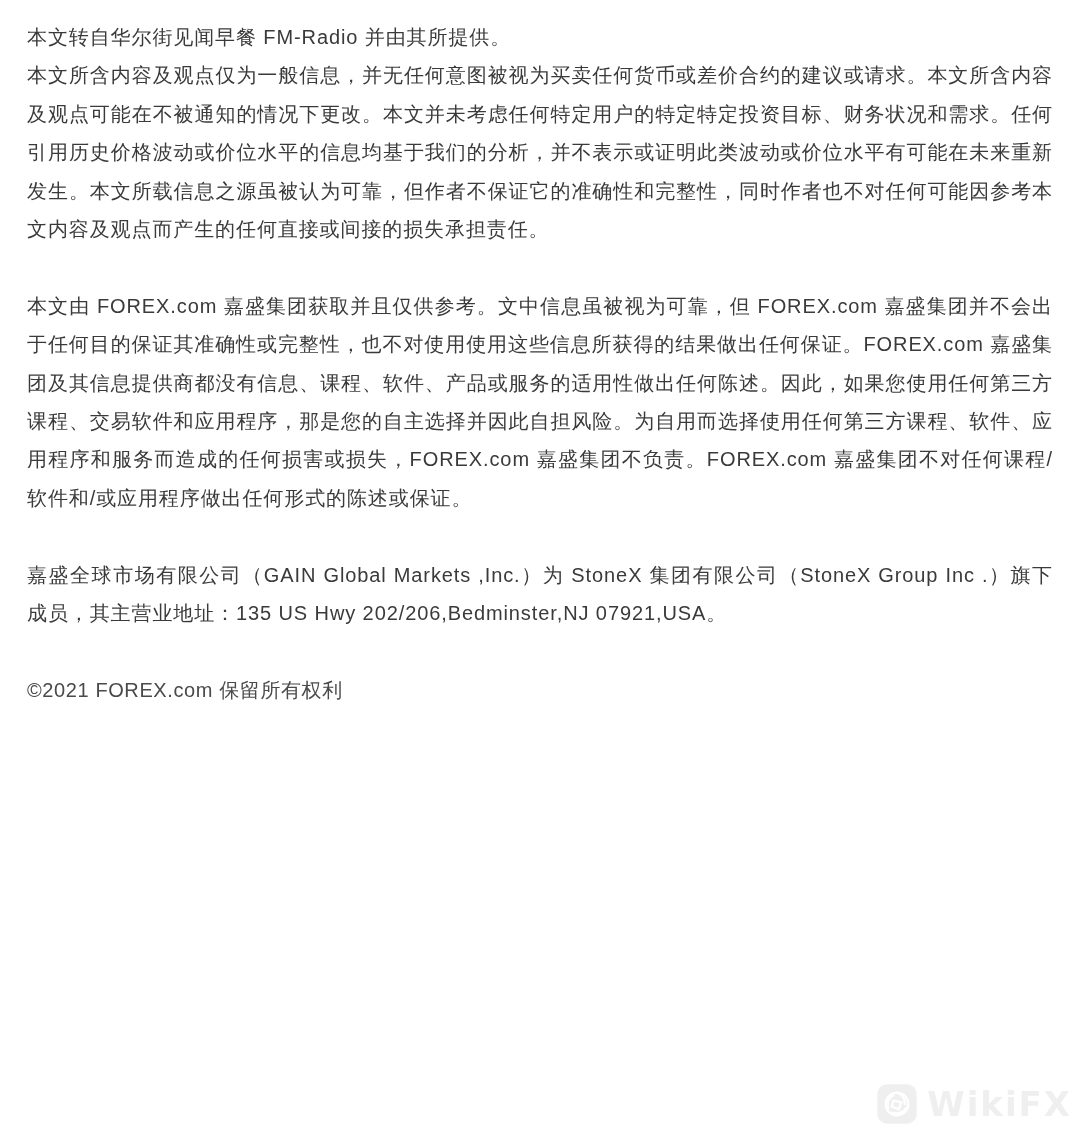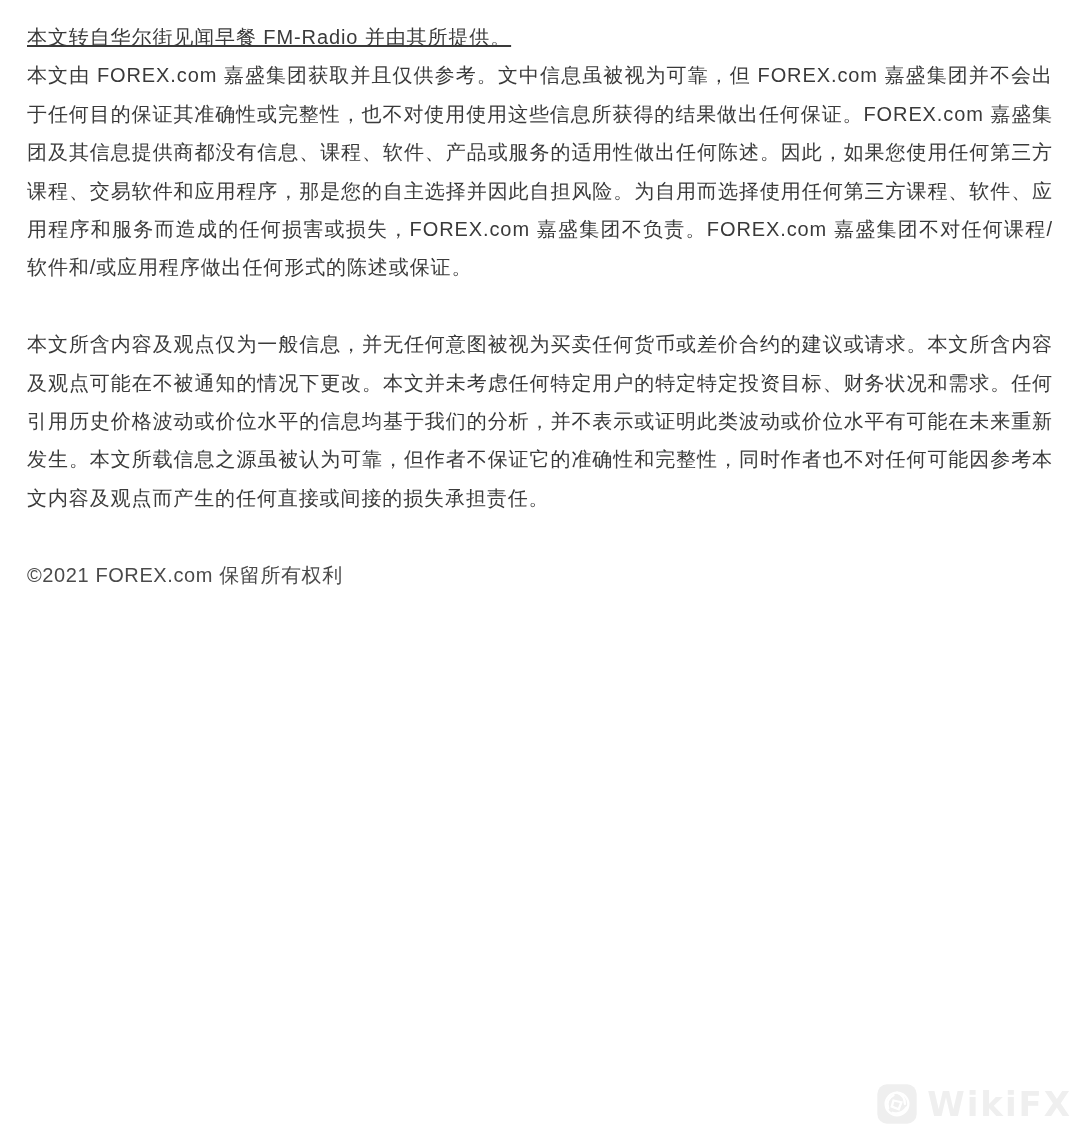--- a/index.html
+++ b/index.html
@@ -22,21 +22,20 @@
   .para {
     font-size: 20px;
     line-height: 38.4px;
     letter-spacing: 0.9px;
     text-align: justify;
     margin: 0 0 38.4px 0;
     word-break: break-word;
   }
   .para.no-gap {
     margin-bottom: 0;
-    text-decoration: underline;
   }
   .copyright {
     font-size: 20px;
     line-height: 38.4px;
     letter-spacing: 0.6px;
     margin: 0;
     color: #4a4a4a;
   }
   .watermark {
     position: absolute;
@@ -62,27 +61,28 @@
   }
 </style>
 </head>
 <body>
 
 <div class="page">
   <div class="content">
 
     <p class="para no-gap">本文转自华尔街见闻早餐 FM-Radio 并由其所提供。</p>
 
+    <p class="para">本文所含内容及观点仅为一般信息，并无任何意图被视为买卖任何货币或差价合约的建议或请求。本文所含内容及观点可能在不被通知的情况下更改。本文并未考虑任何特定用户的特定特定投资目标、财务状况和需求。任何引用历史价格波动或价位水平的信息均基于我们的分析，并不表示或证明此类波动或价位水平有可能在未来重新发生。本文所载信息之源虽被认为可靠，但作者不保证它的准确性和完整性，同时作者也不对任何可能因参考本文内容及观点而产生的任何直接或间接的损失承担责任。</p>
+
     <p class="para">本文由 FOREX.com 嘉盛集团获取并且仅供参考。文中信息虽被视为可靠，但 FOREX.com 嘉盛集团并不会出于任何目的保证其准确性或完整性，也不对使用使用这些信息所获得的结果做出任何保证。FOREX.com 嘉盛集团及其信息提供商都没有信息、课程、软件、产品或服务的适用性做出任何陈述。因此，如果您使用任何第三方课程、交易软件和应用程序，那是您的自主选择并因此自担风险。为自用而选择使用任何第三方课程、软件、应用程序和服务而造成的任何损害或损失，FOREX.com 嘉盛集团不负责。FOREX.com 嘉盛集团不对任何课程/软件和/或应用程序做出任何形式的陈述或保证。</p>
-
-    <p class="para">本文所含内容及观点仅为一般信息，并无任何意图被视为买卖任何货币或差价合约的建议或请求。本文所含内容及观点可能在不被通知的情况下更改。本文并未考虑任何特定用户的特定特定投资目标、财务状况和需求。任何引用历史价格波动或价位水平的信息均基于我们的分析，并不表示或证明此类波动或价位水平有可能在未来重新发生。本文所载信息之源虽被认为可靠，但作者不保证它的准确性和完整性，同时作者也不对任何可能因参考本文内容及观点而产生的任何直接或间接的损失承担责任。</p>
 
 
 
 
+    <p class="para">嘉盛全球市场有限公司（GAIN Global Markets ,Inc.）为 StoneX 集团有限公司（StoneX Group Inc .）旗下成员，其主营业地址：135 US Hwy 202/206,Bedminster,NJ 07921,USA。</p>
 
     <p class="copyright">©2021 FOREX.com 保留所有权利</p>
   </div>
 
   <div class="watermark">
     <svg class="wm-logo" viewBox="0 0 48 48" aria-hidden="true">
       <rect x="1.5" y="1.5" width="45" height="45" rx="11" fill="currentColor"></rect>
       <g stroke="#ffffff" stroke-width="2.6" fill="none" stroke-linecap="round">
         <circle cx="24" cy="24" r="13"></circle>
         <path d="M24 11 C 30 13, 33 17, 33 24"></path>

